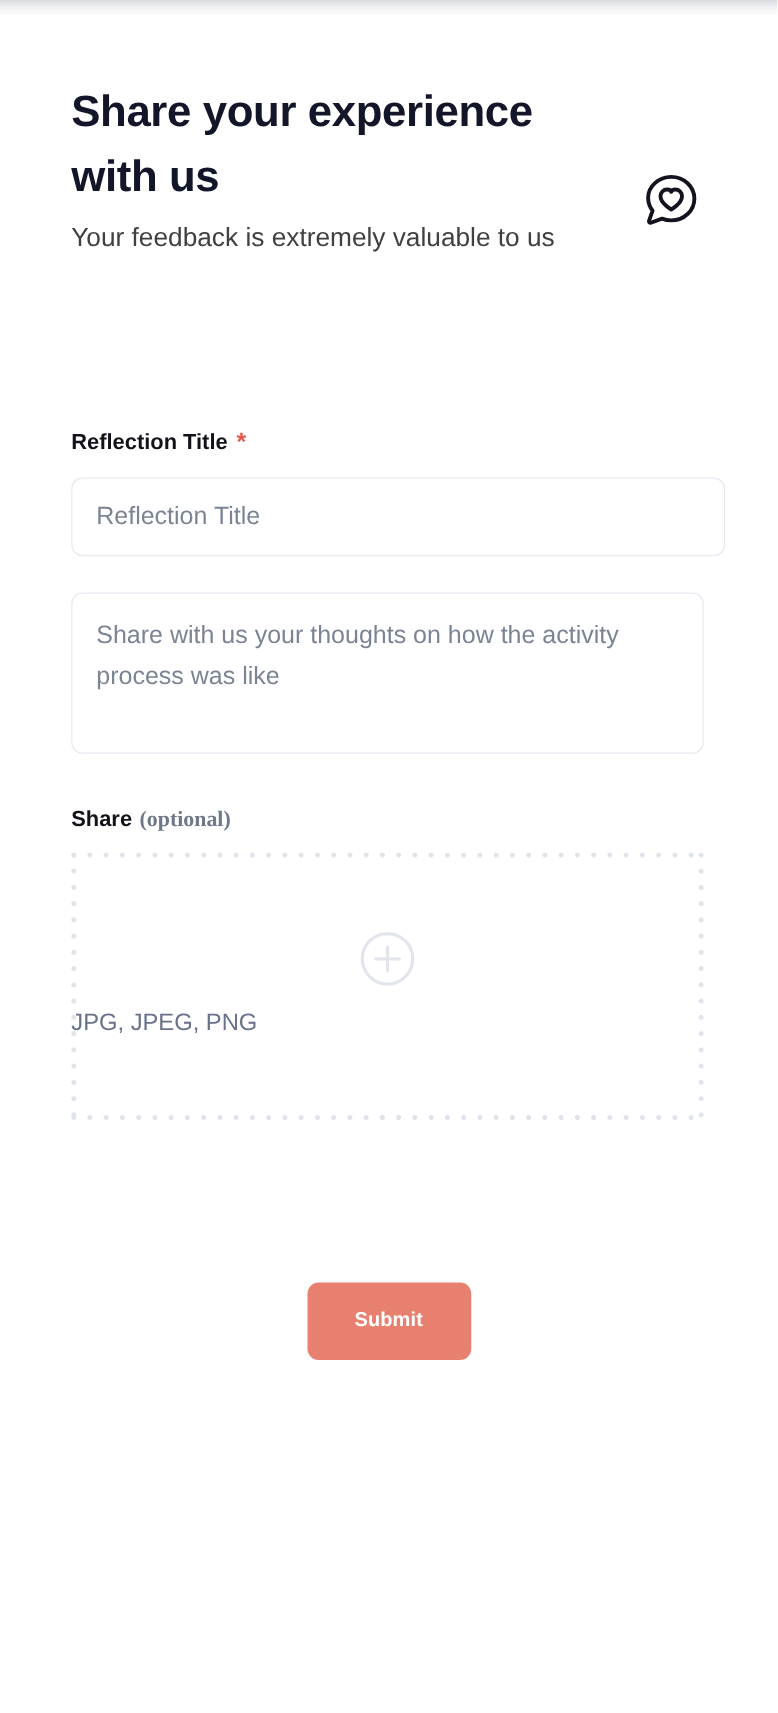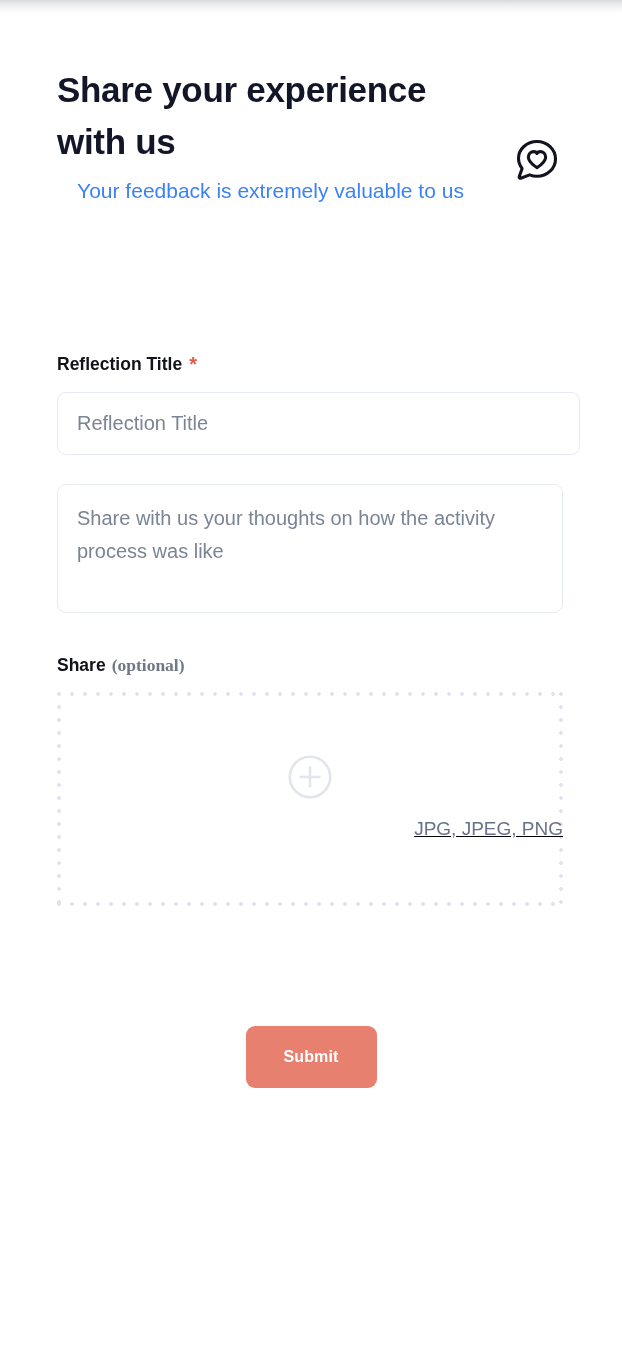--- a/index.html
+++ b/index.html
@@ -47,38 +47,38 @@
     line-height: 52px;
     font-weight: bold;
     color: #131628;
     letter-spacing: -0.3px;
   }
 
   .header-subtitle {
     font-size: 21px;
     line-height: 41px;
     font-weight: normal;
-    color: #3b82f6;
-    text-align: center;
+    color: #404040;
+    text-align: left;
     margin-top: 2px;
   }
 
   .header-icon {
     position: absolute;
     top: 136px;
     left: 513px;
     width: 48px;
     height: 48px;
     display: block;
   }
 
   
   .form {
     position: absolute;
-    top: 353px;
+    top: 342px;
     left: 0;
     width: 622px;
   }
 
   .field-label {
     font-size: 17.5px;
     line-height: 22px;
     font-weight: bold;
     color: #12131a;
     margin-left: 57px;
@@ -165,22 +165,21 @@
     background-position: 0 0, 0 100%, 0 0, 100% 0;
     background-repeat: repeat-x, repeat-x, repeat-y, repeat-y;
     pointer-events: none;
   }
 
   .dz-inner {
     position: absolute;
     left: 0;
     top: 63px;
     width: 506px;
-    text-align: right;
-    text-decoration: underline;
+    text-align: left;
   }
 
   .dz-plus {
     width: 44px;
     height: 44px;
     display: block;
     margin: 0 auto;
   }
 
   .dz-formats {

